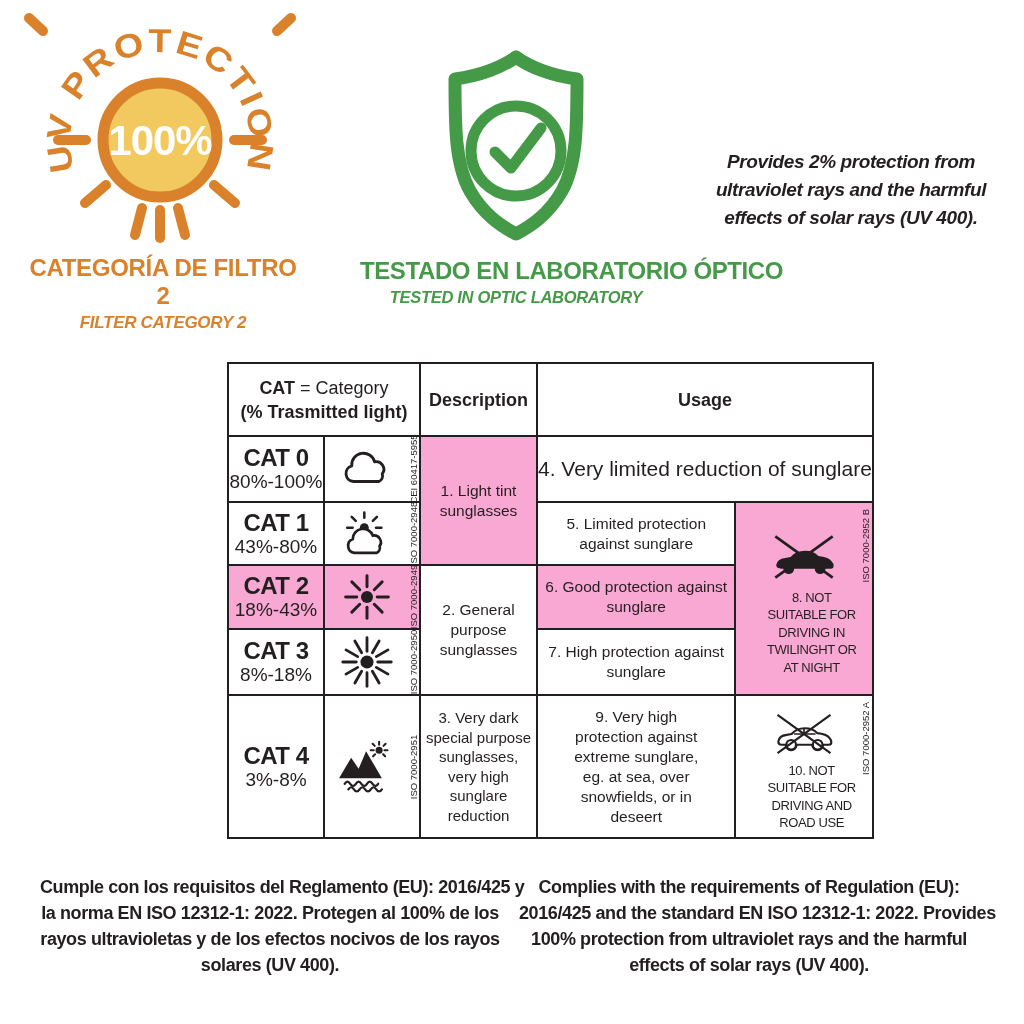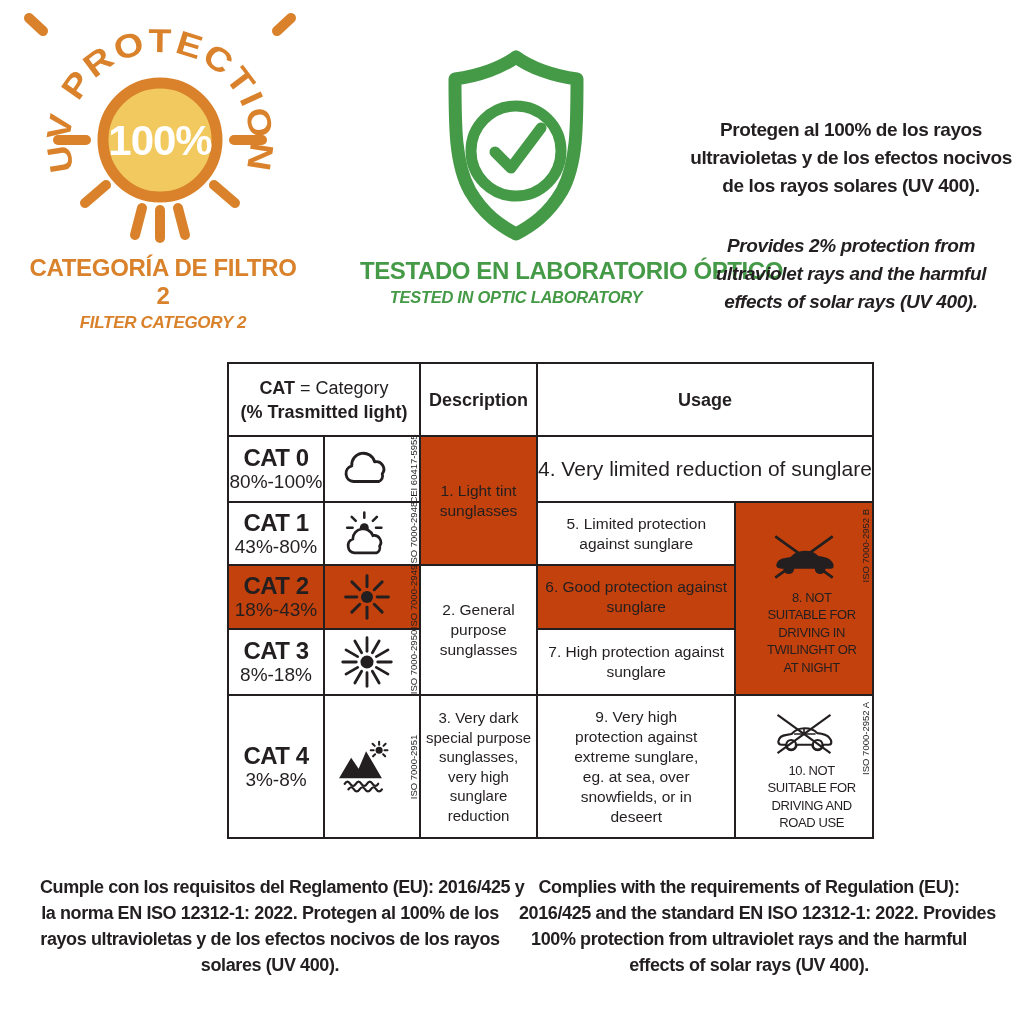--- a/index.html
+++ b/index.html
@@ -18,21 +18,21 @@
   .lab-caption-en{margin-top:3px;font-size:16.5px;font-weight:bold;font-style:italic;color:#459A47;letter-spacing:-0.3px;white-space:nowrap;}
 
   
   .intro{position:absolute;left:688px;top:116px;width:326px;text-align:center;}
   .intro-line{font-size:19px;font-weight:bold;line-height:28px;letter-spacing:-0.4px;white-space:nowrap;}
   .intro-en{margin-top:32px;font-style:italic;}
 
   
   table.cat-table{position:absolute;left:227px;top:362px;border-collapse:collapse;table-layout:fixed;}
   .cat-table td{border:2px solid #231F20;text-align:center;vertical-align:middle;padding:0;position:relative;}
-  .yellow{background:#c2410c;}
+  .yellow{background:#f9a8d4;}
   .hdr{font-size:18px;line-height:24px;}
   .b{font-weight:bold;}
   .cat-label{font-weight:bold;font-size:24px;line-height:26px;letter-spacing:-0.5px;}
   .cat-range{font-size:19px;line-height:22px;}
   .cell-text{font-size:15.5px;line-height:20px;padding:2px 5px;}
   .desc-text{font-size:15px;line-height:19.5px;padding:2px 3px;}
   .nowrap{white-space:nowrap;padding:0;}
   .code-v{position:absolute;right:0px;top:50%;transform:translateY(-50%) rotate(180deg);
           writing-mode:vertical-rl;font-size:9.5px;letter-spacing:0;white-space:nowrap;color:#231F20;}
   .code-v-top{position:absolute;right:1px;top:6px;transform:rotate(180deg);
@@ -84,25 +84,20 @@
     <svg width="170" height="195" viewBox="0 0 170 195">
       <path d="M85 9 C 72 19 48 28 24 31 C 24 78 24 116 39 143 C 53 167 70 178 85 186 C 100 178 117 167 131 143 C 146 116 146 78 146 31 C 122 28 98 19 85 9 Z" fill="none" stroke="#459A47" stroke-width="13" stroke-linejoin="round"></path>
       <circle cx="85" cy="103" r="45" fill="none" stroke="#459A47" stroke-width="11"></circle>
       <polyline points="64,104 80,120 110,80" fill="none" stroke="#459A47" stroke-width="11" stroke-linecap="round" stroke-linejoin="round"></polyline>
     </svg>
     <div class="lab-caption-es">TESTADO EN LABORATORIO ÓPTICO</div>
     <div class="lab-caption-en">TESTED IN OPTIC LABORATORY</div>
   </div>
 
   <div class="intro">
-    <div>
-      <div class="intro-line">Protegen al 100% de los rayos</div>
-      <div class="intro-line">ultravioletas y de los efectos nocivos</div>
-      <div class="intro-line">de los rayos solares (UV 400).</div>
-    </div>
     <div class="intro-en">
       <div class="intro-line">Provides 2% protection from</div>
       <div class="intro-line">ultraviolet rays and the harmful</div>
       <div class="intro-line">effects of solar rays (UV 400).</div>
     </div>
   </div>
 
   <table class="cat-table">
     <colgroup>
         <col style="width:96px">

